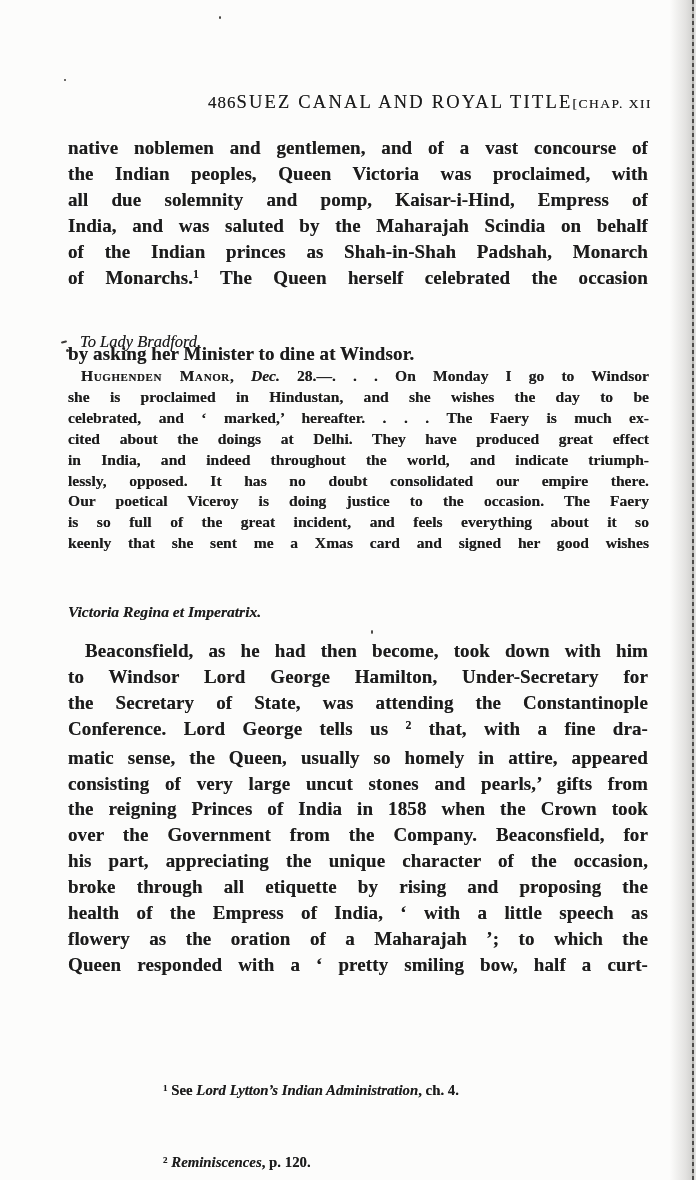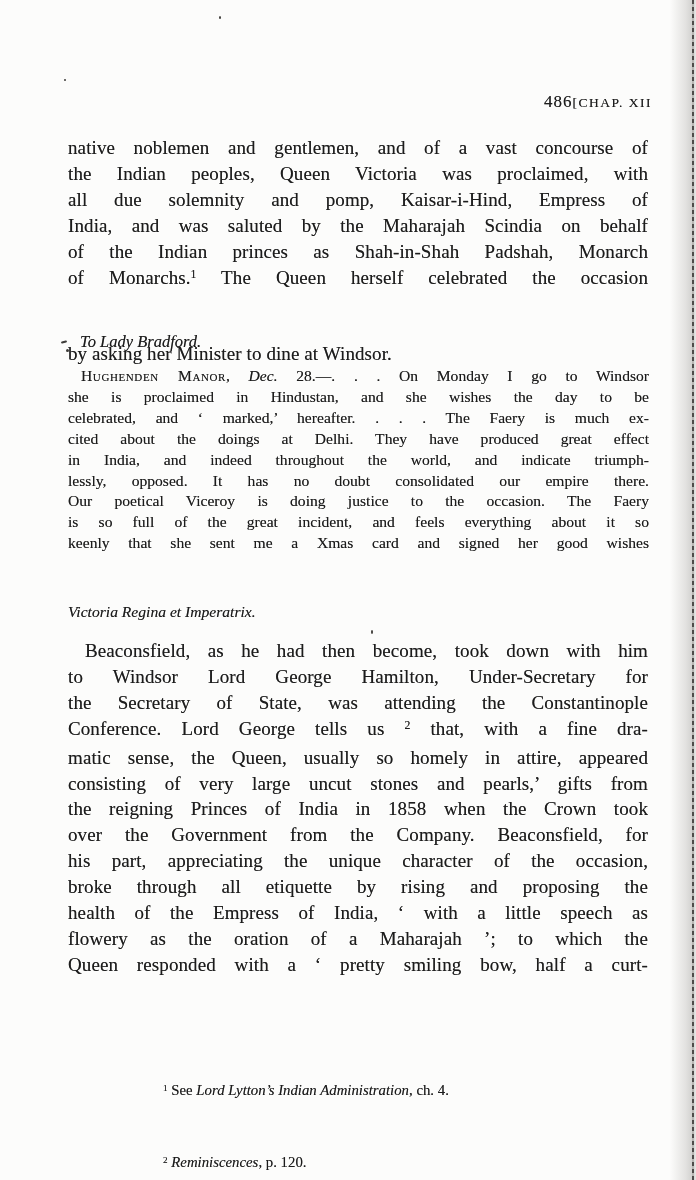--- a/index.html
+++ b/index.html
@@ -28,20 +28,21 @@
     align-items: baseline;
   }
   .page-num { font-size: 17px; letter-spacing: 1px; }
   .run-title { font-size: 18.5px; letter-spacing: 2.2px; }
   .chap-label { font-size: 13.5px; letter-spacing: 1.5px; }
 
   
   .text-line {
     text-align: justify;
     text-align-last: justify;
+    font-weight: bold;
   }
   .text-line.no-just { text-align-last: left; margin-top: 48px; }
   .text-line.indent { text-indent: 17px; }
 
   .para {
     position: absolute;
     left: 68px;
     width: 580px;
     font-size: 19px;
     line-height: 25.9px;
@@ -119,20 +120,21 @@
   .speck.s4 { left: 66px;  top: 349px; width: 3px; height: 3px; }
   .speck.s5 { left: 371px; top: 630px; width: 2px; height: 4px; }
 </style>
 </head>
 <body>
 
 <div class="page">
 
   <header class="running-head">
     <span class="page-num">486</span>
+    <span class="run-title">SUEZ CANAL AND ROYAL TITLE</span>
     <span class="chap-label">[CHAP. XII</span>
   </header>
 
   <section class="para para-1">
       <div class="text-line"><span>native noblemen and gentlemen, and of a vast concourse of</span></div>
       <div class="text-line"><span>the Indian peoples, Queen Victoria was proclaimed, with</span></div>
       <div class="text-line"><span>all due solemnity and pomp, Kaisar-i-Hind, Empress of</span></div>
       <div class="text-line"><span>India, and was saluted by the Maharajah Scindia on behalf</span></div>
       <div class="text-line"><span>of the Indian princes as Shah-in-Shah Padshah, Monarch</span></div>
       <div class="text-line"><span>of Monarchs.</span><span class="run-sup">1</span><span>  The Queen herself celebrated the occasion</span></div>

